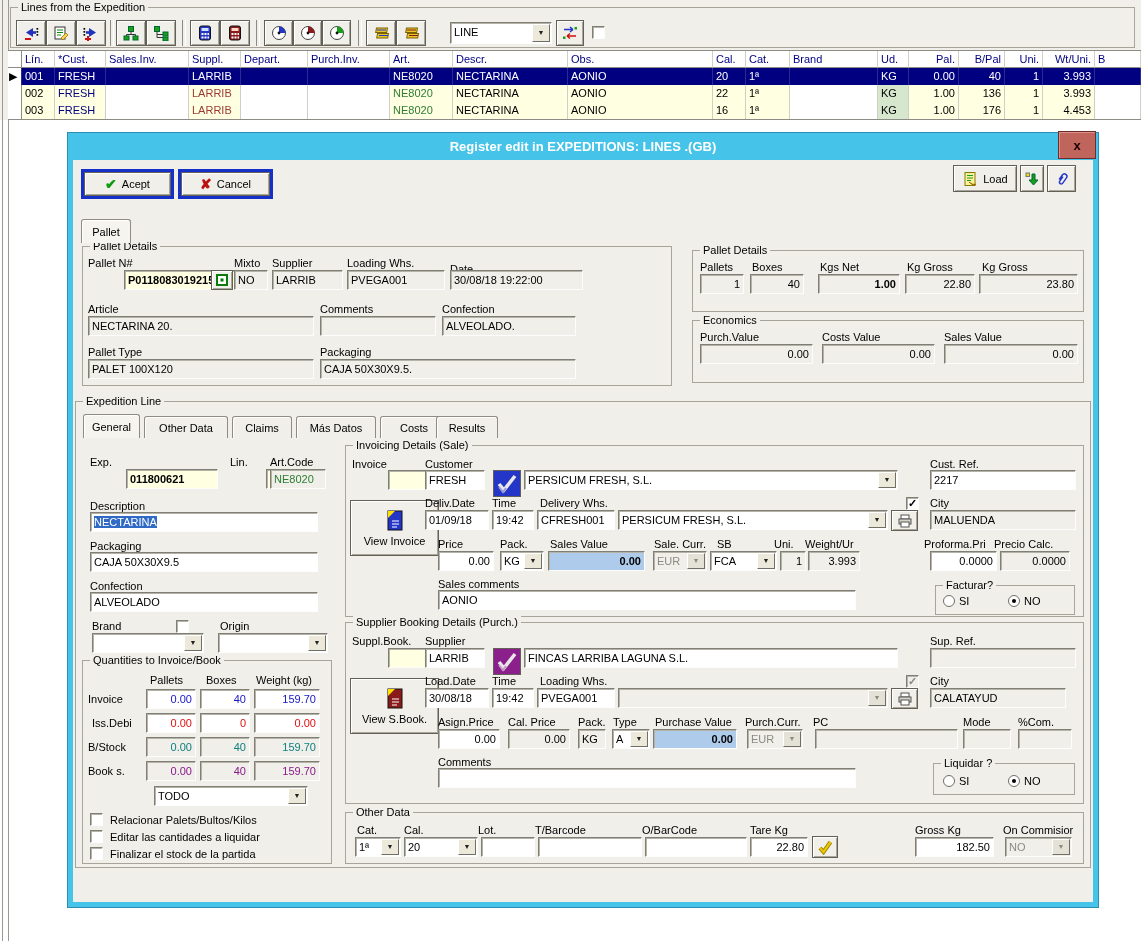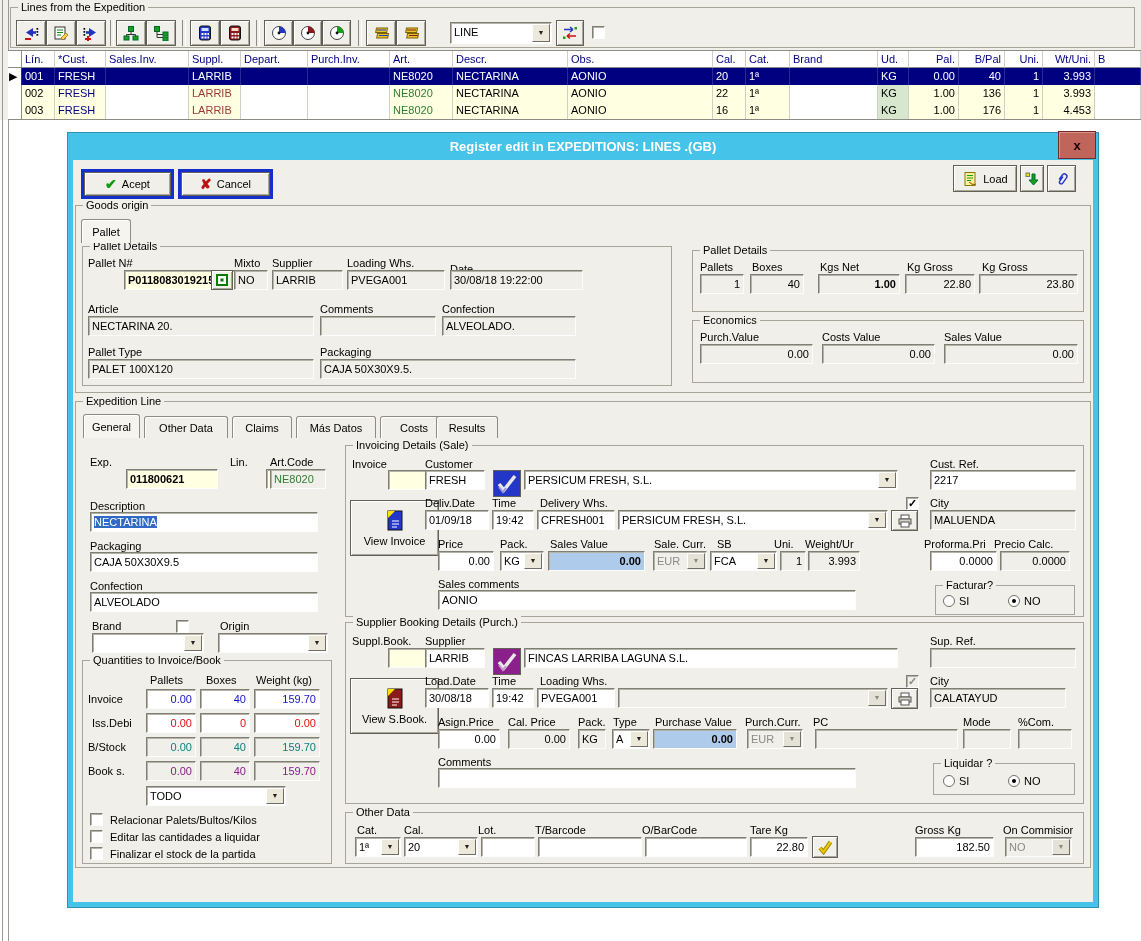--- a/index.html
+++ b/index.html
@@ -344,23 +344,20 @@
         </span>
       </div>
     <div class="btn" style="left:979px;top:32px;width:29px;height:27px">
         <span class="icon">
           <svg width="16" height="16">
             <path d="M6 10 V4.5 a2.5 2.5 0 0 1 5 0 V11 a1.8 1.8 0 0 1 -3.6 0 V5.5" fill="none" stroke="#2436c8" stroke-width="1.4" transform="rotate(35 8 8)"></path>
           </svg>
         </span>
       </div>
 
-    <div class="group" style="left:7px;top:72px;width:1016px;height:188px">
-      <span class="legend">Goods origin</span>
-    </div>
     <div class="tab active" style="left:13px;top:86px;width:50px">
         <span>Pallet</span>
       </div>
 
     <div class="group" style="left:14px;top:113px;width:590px;height:140px">
       <span class="legend">Pallet Details</span>
     </div>
     <span class="lbl" style="left:20px;top:124px">Pallet N#</span>
     <span class="lbl" style="left:166px;top:124px">Mixto</span>
     <span class="lbl" style="left:204px;top:124px">Supplier</span>
@@ -473,21 +470,21 @@
     <div class="fld num" style="left:132px;top:580px;width:50px;color:#e01010">0</div>
     <div class="fld num" style="left:186px;top:580px;width:66px;color:#e01010">0.00</div>
     <span class="lbl" style="left:20px;top:608px">B/Stock</span>
     <div class="fld ro num" style="left:78px;top:604px;width:50px;color:#0f8080">0.00</div>
     <div class="fld ro num" style="left:132px;top:604px;width:50px;color:#0f8080">40</div>
     <div class="fld ro num" style="left:186px;top:604px;width:66px;color:#0f8080">159.70</div>
     <span class="lbl" style="left:20px;top:632px">Book s.</span>
     <div class="fld ro num" style="left:78px;top:628px;width:50px;color:#8a1a8a">0.00</div>
     <div class="fld ro num" style="left:132px;top:628px;width:50px;color:#8a1a8a">40</div>
     <div class="fld ro num" style="left:186px;top:628px;width:66px;color:#8a1a8a">159.70</div>
-    <div class="fld" style="left:78px;top:653px;width:140px;padding-right:18px"><span>TODO</span><span class="dd-a"></span></div>
+    <div class="fld" style="left:86px;top:653px;width:154px;padding-right:18px"><span>TODO</span><span class="dd-a"></span></div>
     <div class="cb" style="left:22px;top:680px"></div>
     <span class="lbl" style="left:42px;top:681px">Relacionar Palets/Bultos/Kilos</span>
     <div class="cb" style="left:22px;top:697px"></div>
     <span class="lbl" style="left:42px;top:698px">Editar las cantidades a liquidar</span>
     <div class="cb" style="left:22px;top:714px"></div>
     <span class="lbl" style="left:42px;top:715px">Finalizar el stock de la partida</span>
 
     <div class="group" style="left:277px;top:312px;width:739px;height:172px">
       <span class="legend">Invoicing Details (Sale)</span>
     </div>

